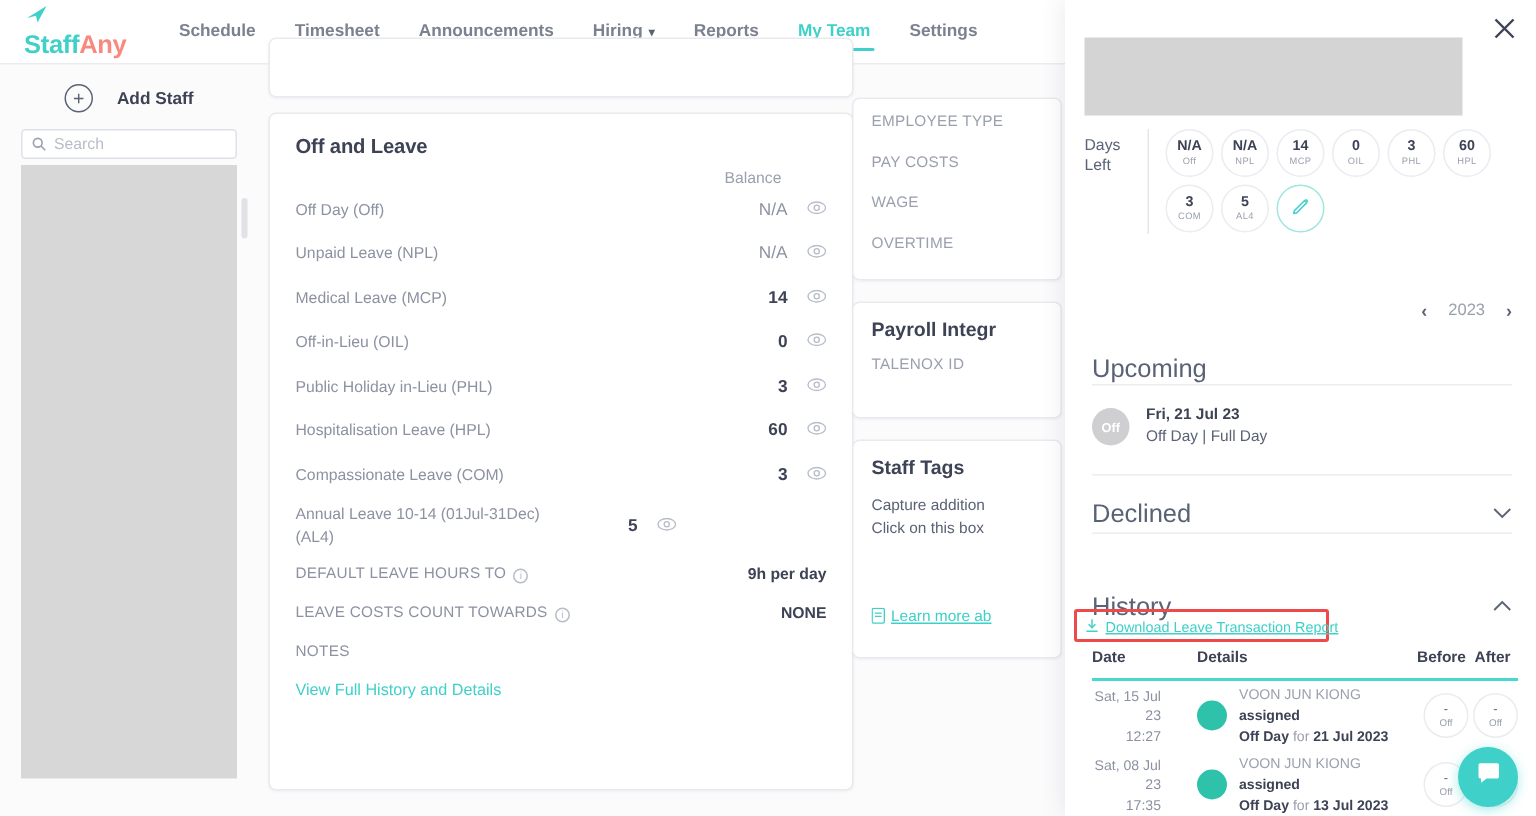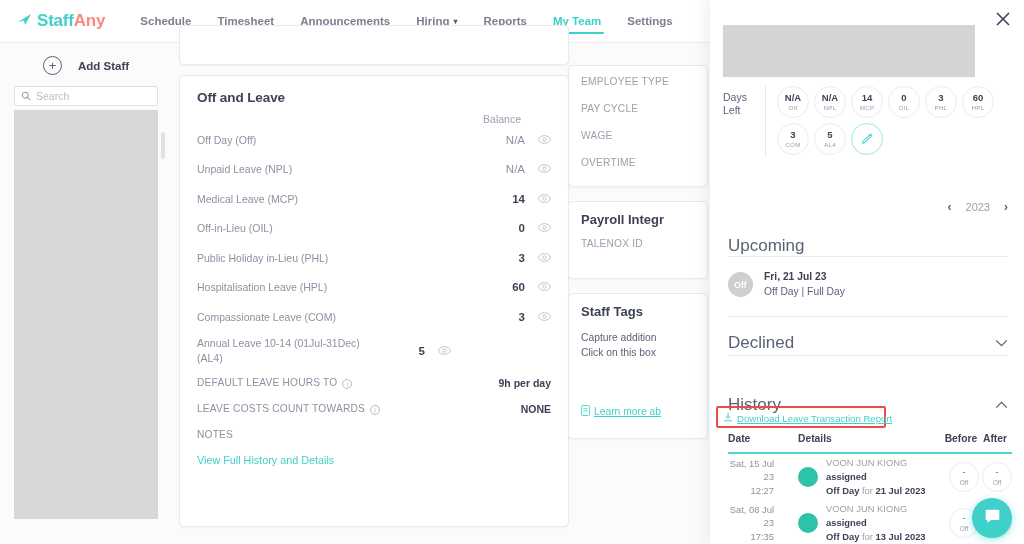--- a/index.html
+++ b/index.html
@@ -12,21 +12,21 @@
     -webkit-font-smoothing: antialiased;
   }
   #app { position: relative; width: 1024px; height: 544px; background:#fbfbfc; }
 
   
   .topnav {
     position: absolute; top:0; left:0; width: 710px; height: 43px;
     background:#fff; border-bottom:1px solid #ececf1;
     display:flex; align-items:center;
   }
-  .logo { display:flex; align-items:center; margin-left:16px; margin-right:22px; }
+  .logo { display:flex; align-items:flex-start; margin-left:16px; margin-right:22px;flex-direction:column; }
   .logo-mark {
     width:17px; height:17px; margin-right:4px; position:relative; top:-1px;
   }
   .logo-text { font-size:17px; font-weight:bold; letter-spacing:-0.2px; }
   .logo-staff { color:#3fd0c9; }
   .logo-any { color:#f9887f; }
   .navitems { display:flex; align-items:center; height:100%;font-weight:bold; }
   .navitem {
     font-size:11.5px; color:#7b8190; padding:0 13px; height:100%;
     display:flex; align-items:center; position:relative; cursor:pointer;
@@ -374,21 +374,21 @@
           <span>LEAVE COSTS COUNT TOWARDS</span><i class="info-i">i</i>
         </div>
         <div class="kv-val">NONE</div>
       </div>
       <div class="notes-row">NOTES</div>
       <div class="link-teal" style="margin-top:14px">View Full History and Details</div>
     </div>
 
     <div class="rcard rcard-1">
       <div class="rkey">EMPLOYEE TYPE</div>
-      <div class="rkey">PAY CYCLE</div>
+      <div class="rkey">PAY COSTS</div>
       <div class="rkey">WAGE</div>
       <div class="rkey" style="margin-bottom:0">OVERTIME</div>
     </div>
 
     <div class="rcard rcard-2">
       <div class="rtitle">Payroll Integr</div>
       <div class="rkey" style="margin-bottom:0">TALENOX ID</div>
     </div>
 
     <div class="rcard rcard-3">

